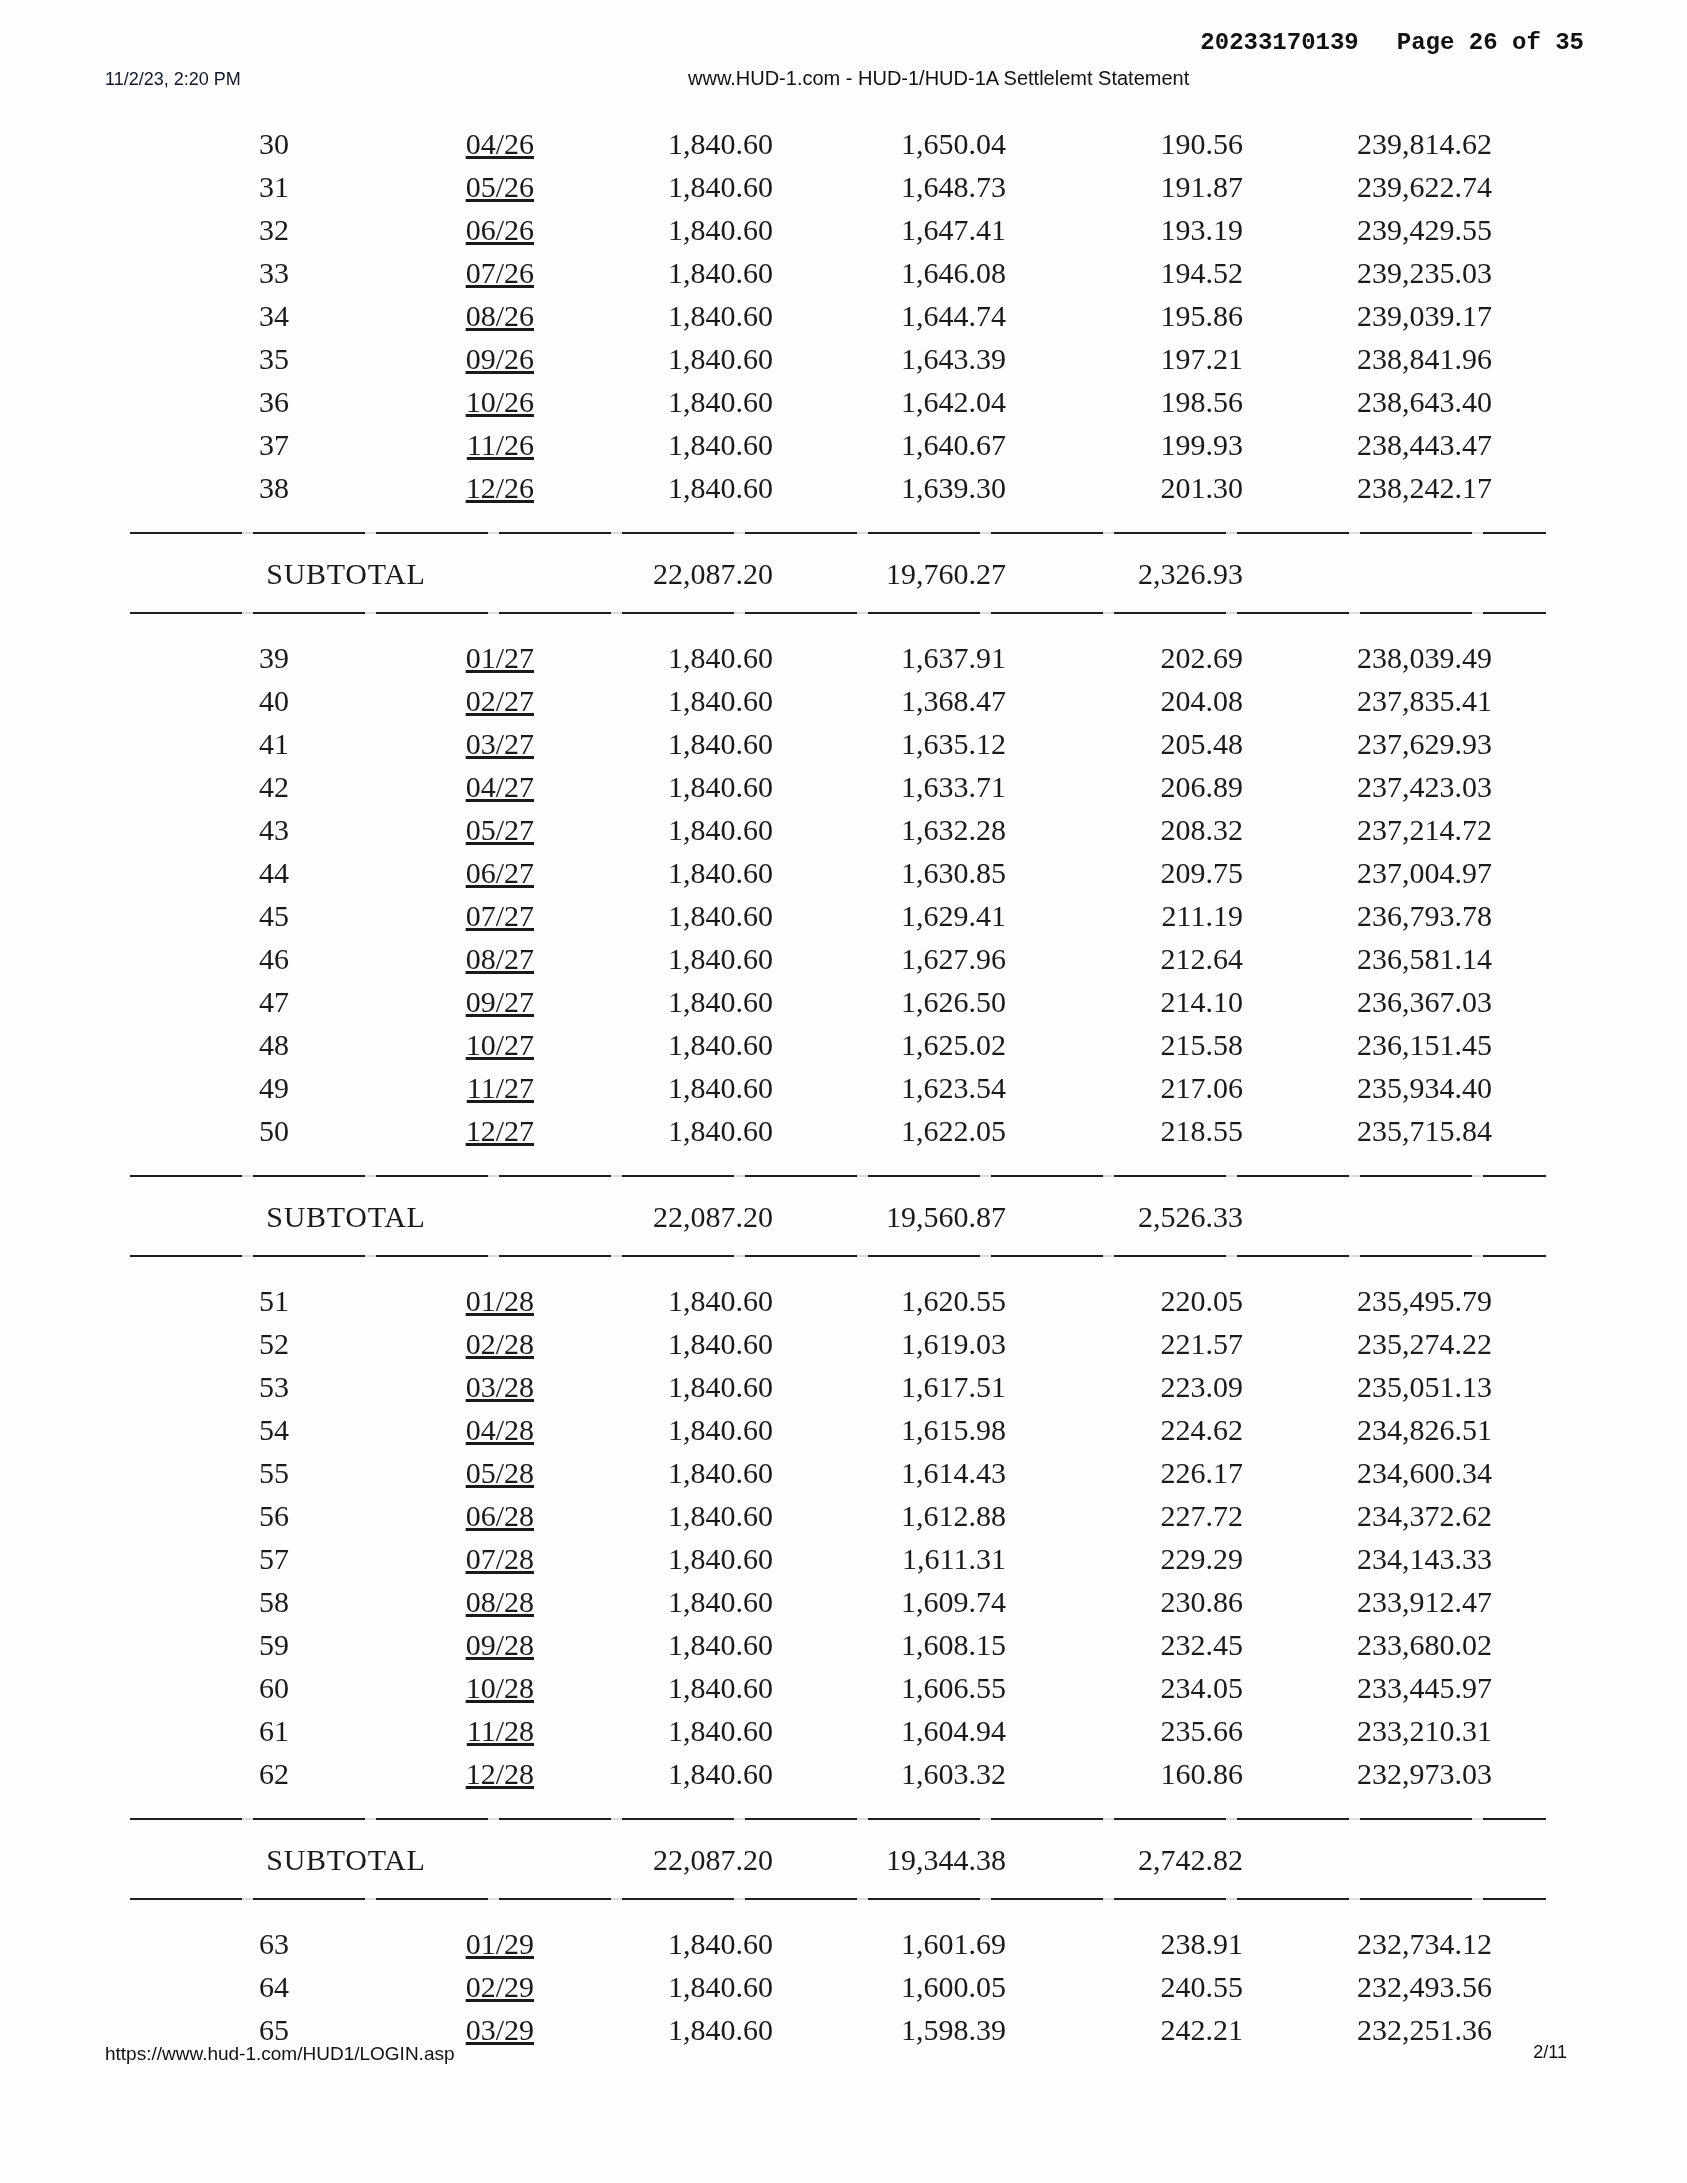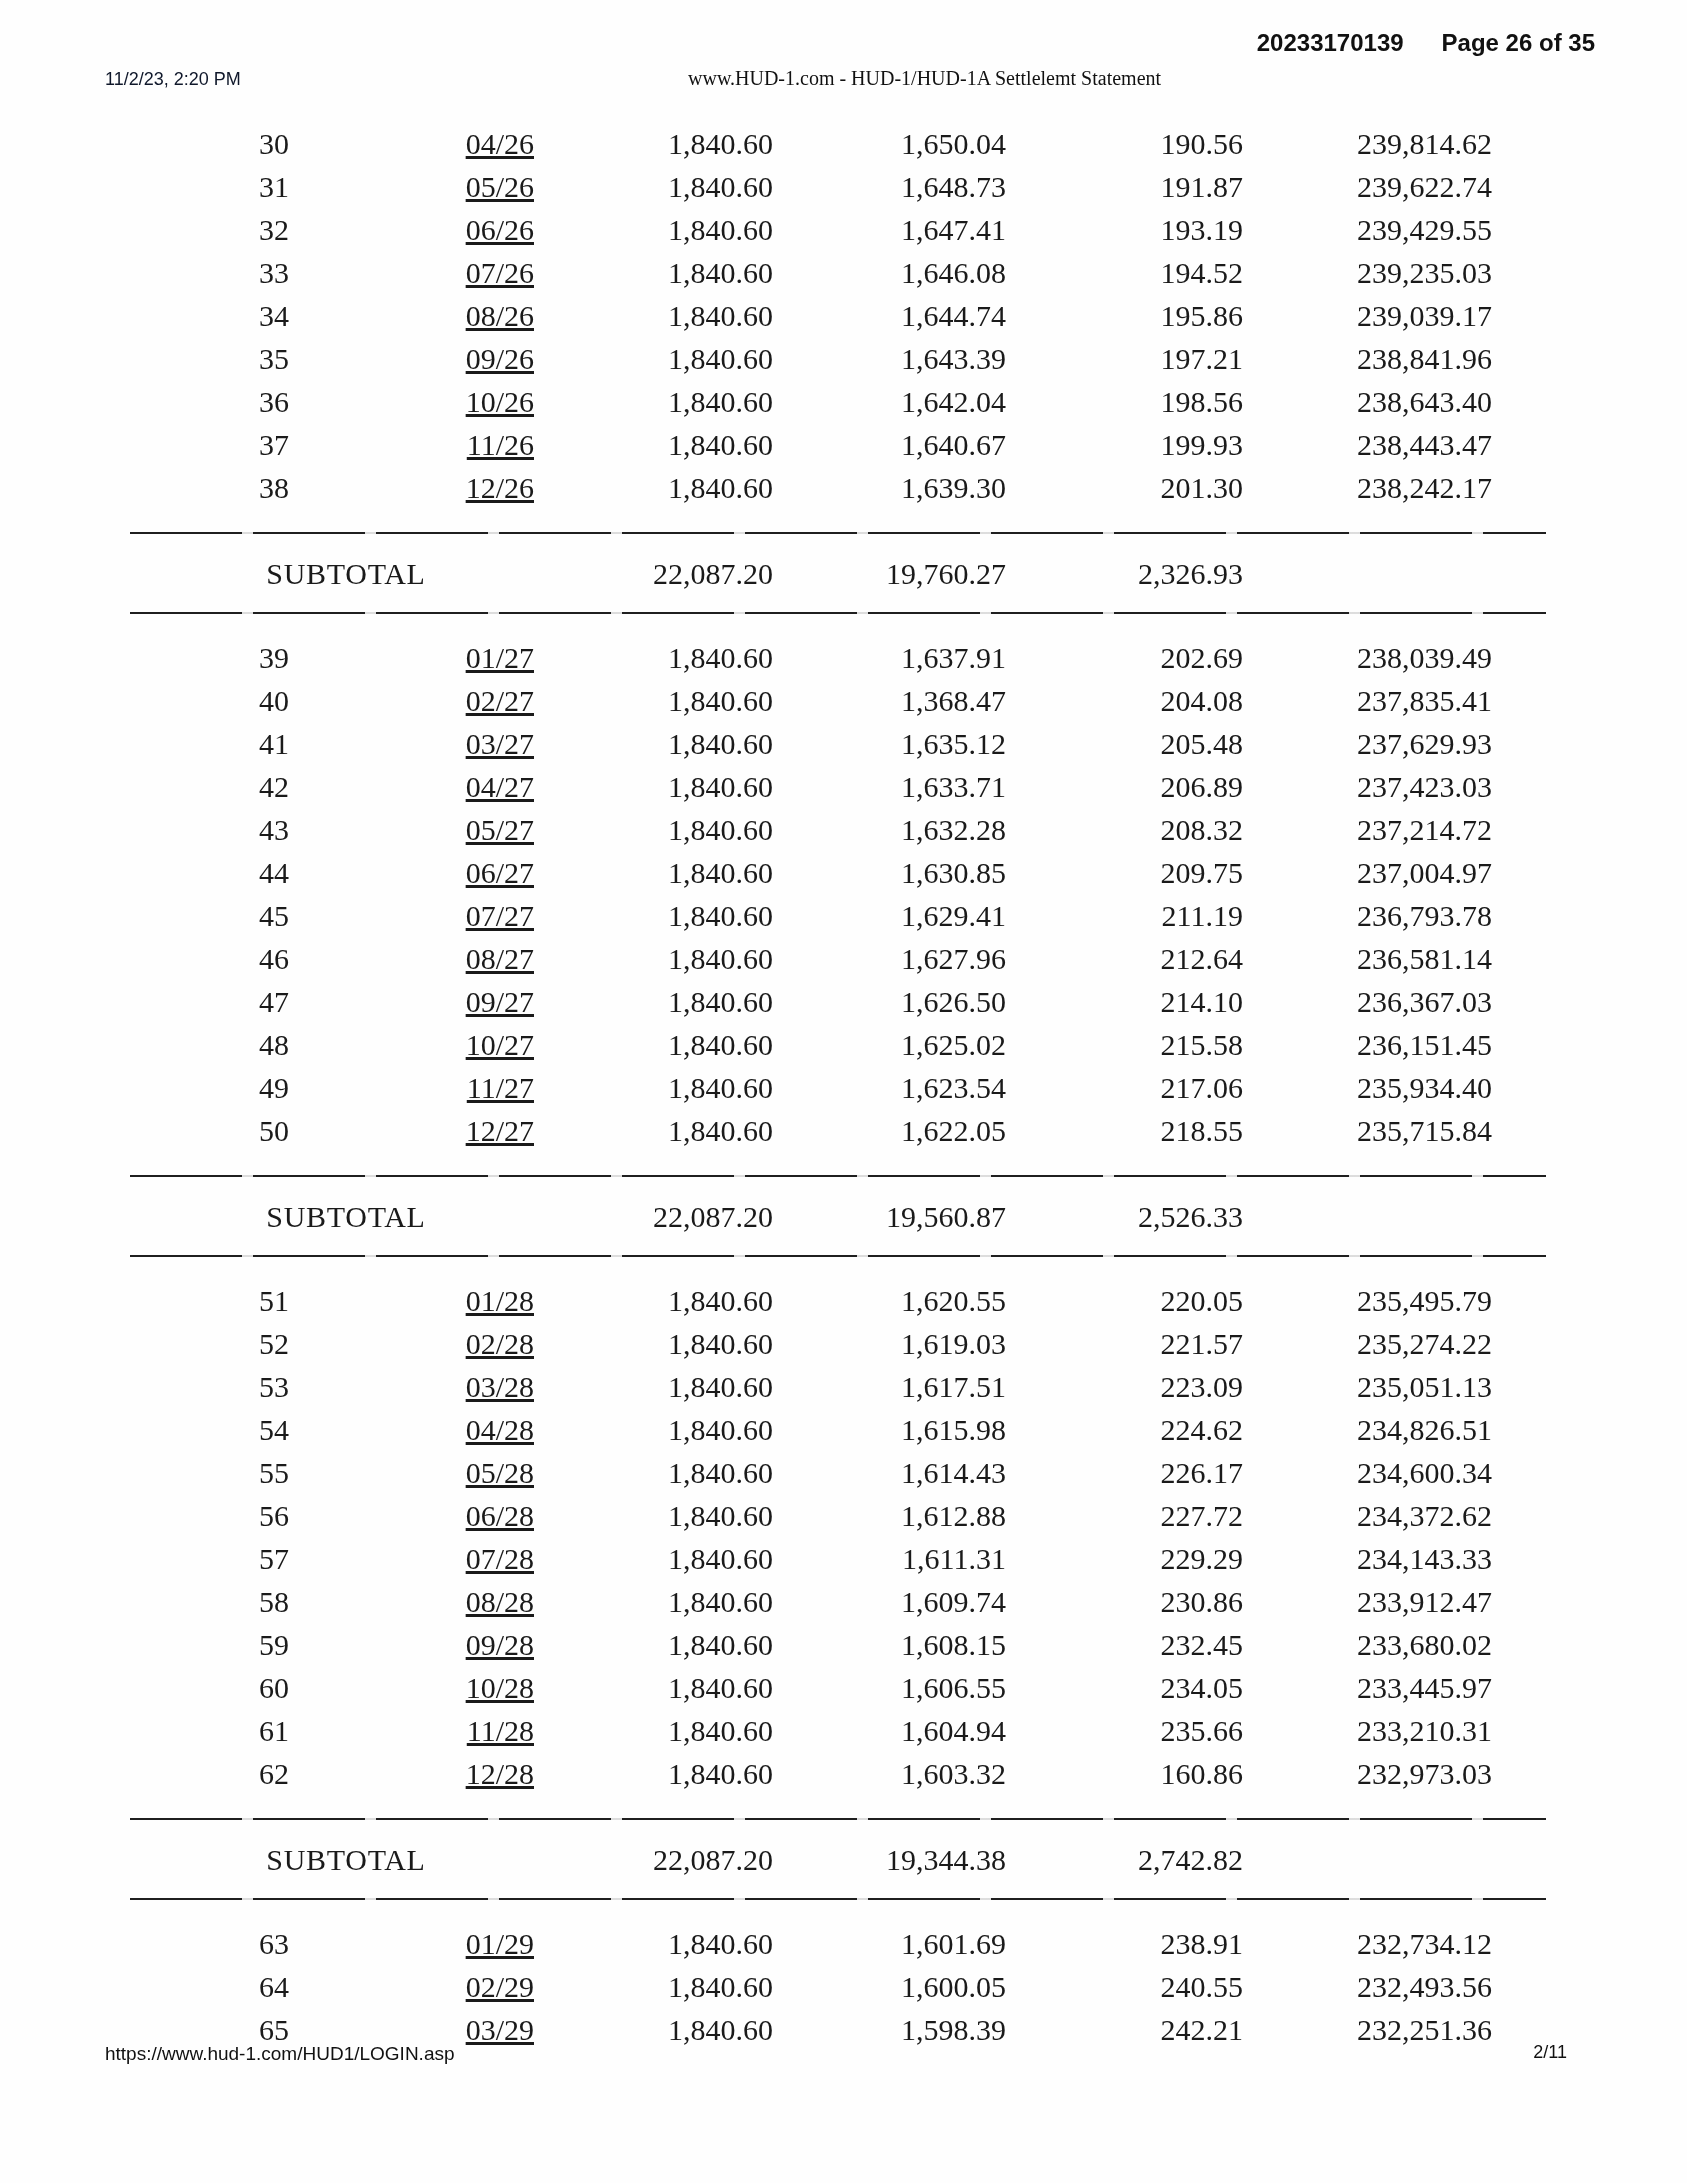--- a/index.html
+++ b/index.html
@@ -6,34 +6,34 @@
   .page{
     position:relative;
     width:1687px;height:2183px;
     background:#fefefe;
     color:#1a1a1a;
     overflow:hidden;
     font-family:"Liberation Serif", serif;
   }
   
   .hdr-right{
-    position:absolute;top:29px;right:92px;
-    font-family:Liberation Sans, sans-serif;
+    position:absolute;top:29px;right:103px;
+    font-family:Liberation Mono, monospace;
     font-weight:bold;font-size:24px;color:#111;
     white-space:nowrap;
   }
   .hdr-right .page-label{margin-left:38px;}
   .hdr-datetime{
     position:absolute;top:69px;left:105px;
     font-family:"Liberation Sans", sans-serif;
     font-size:18px;color:#0f172a;
   }
   .hdr-title{
     position:absolute;top:67px;left:688px;
-    font-family:Liberation Serif, serif;
+    font-family:Liberation Sans, sans-serif;
     font-size:20px;color:#111;
     white-space:nowrap;
   }
   
   .amort-table{
     position:absolute;top:122px;left:130px;width:1416px;
     font-size:30px;line-height:43px;
   }
   .row{display:flex;height:43px;align-items:flex-end;}
   .cell{text-align:right;white-space:nowrap;}

